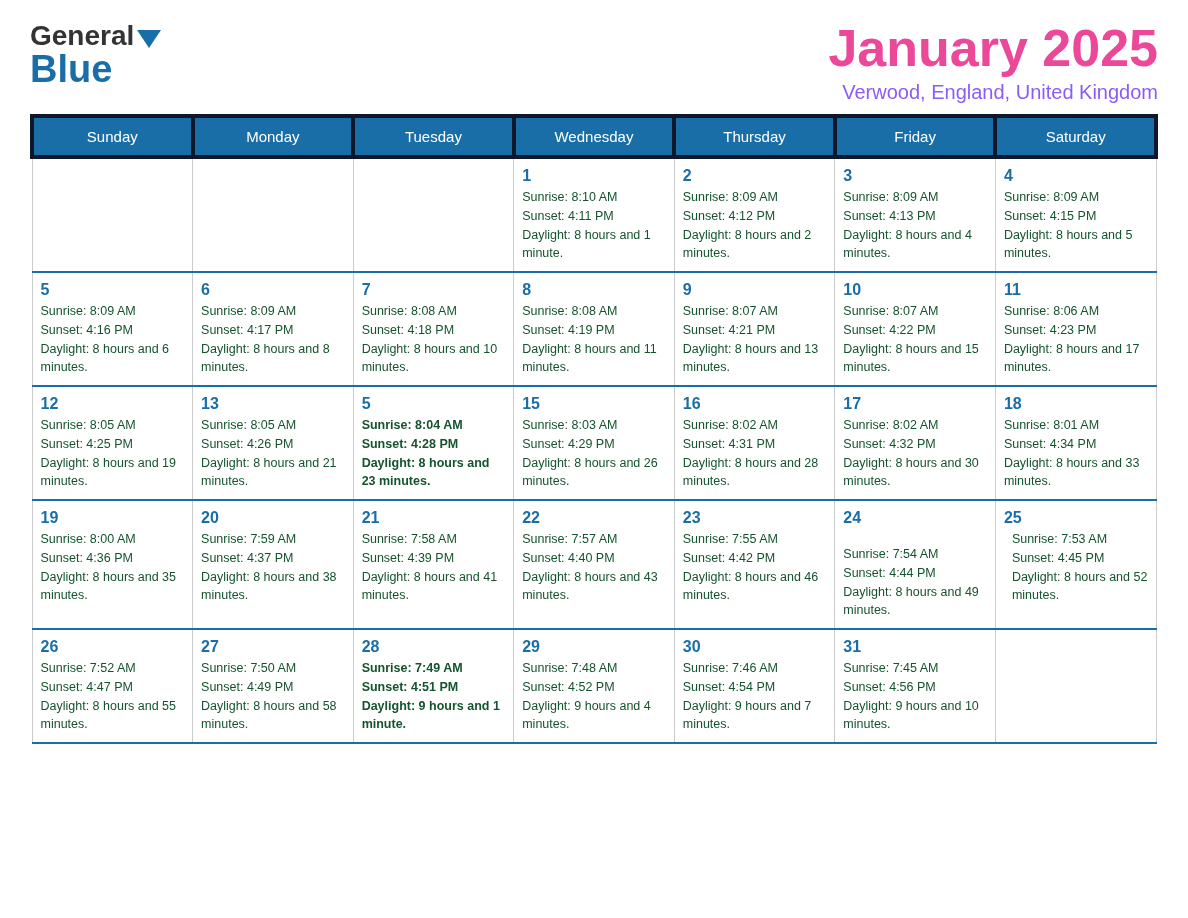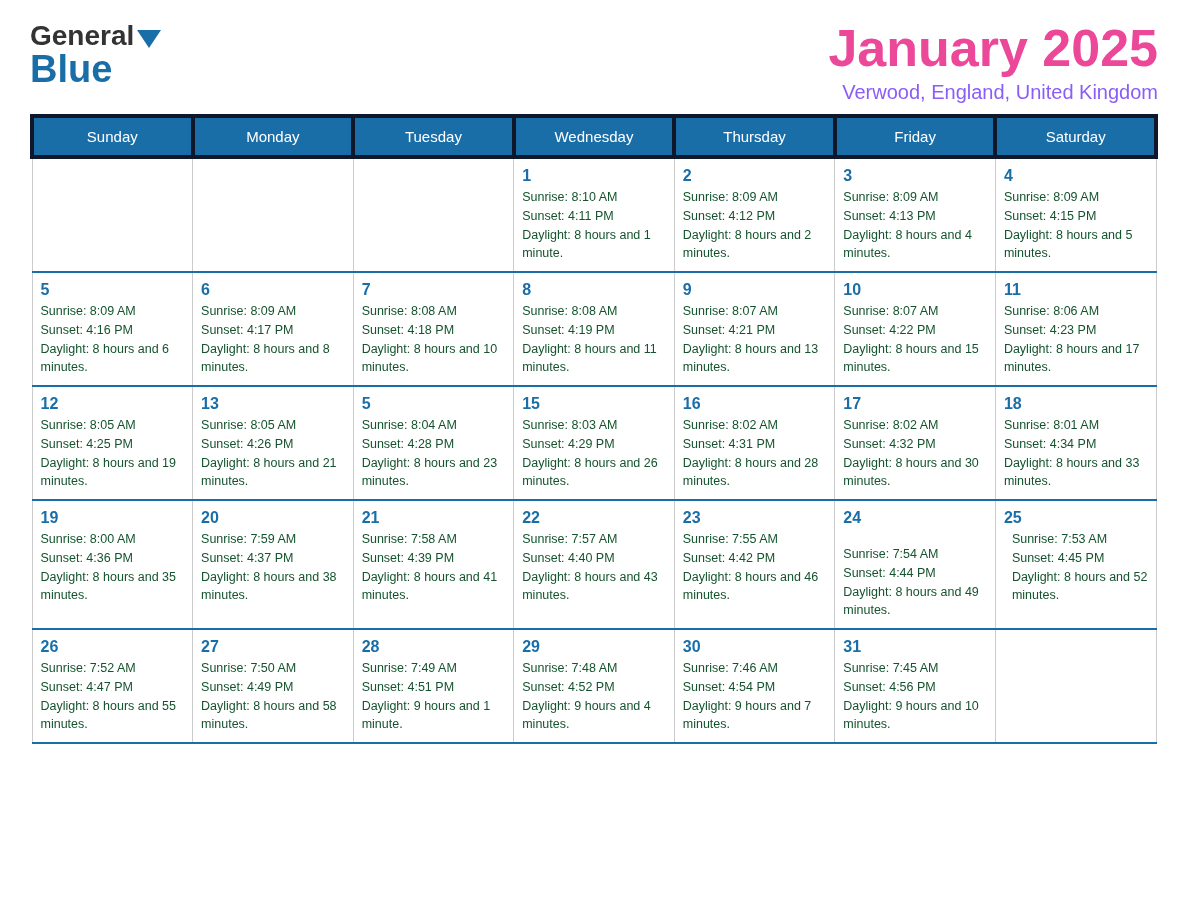--- a/index.html
+++ b/index.html
@@ -212,21 +212,21 @@
 Daylight: 8 hours and 19 minutes.</div>
         </td>
         <td>
           <span class="day-num">13</span>
           <div class="day-info" style="white-space: pre-line;">Sunrise: 8:05 AM
 Sunset: 4:26 PM
 Daylight: 8 hours and 21 minutes.</div>
         </td>
         <td>
           <span class="day-num">5</span>
-          <div class="day-info" style="white-space: pre-line;">Sunrise: 8:04 AM
+          <div class="day-info" style="white-space: pre-line; font-weight: bold;">Sunrise: 8:04 AM
 Sunset: 4:28 PM
 Daylight: 8 hours and 23 minutes.</div>
         </td>
         <td>
           <span class="day-num">15</span>
           <div class="day-info" style="white-space: pre-line;">Sunrise: 8:03 AM
 Sunset: 4:29 PM
 Daylight: 8 hours and 26 minutes.</div>
         </td>
         <td>
@@ -300,21 +300,21 @@
 Daylight: 8 hours and 55 minutes.</div>
         </td>
         <td>
           <span class="day-num">27</span>
           <div class="day-info" style="white-space: pre-line;">Sunrise: 7:50 AM
 Sunset: 4:49 PM
 Daylight: 8 hours and 58 minutes.</div>
         </td>
         <td>
           <span class="day-num">28</span>
-          <div class="day-info" style="white-space: pre-line;">Sunrise: 7:49 AM
+          <div class="day-info" style="white-space: pre-line; font-weight: bold;">Sunrise: 7:49 AM
 Sunset: 4:51 PM
 Daylight: 9 hours and 1 minute.</div>
         </td>
         <td>
           <span class="day-num">29</span>
           <div class="day-info" style="white-space: pre-line;">Sunrise: 7:48 AM
 Sunset: 4:52 PM
 Daylight: 9 hours and 4 minutes.</div>
         </td>
         <td>

